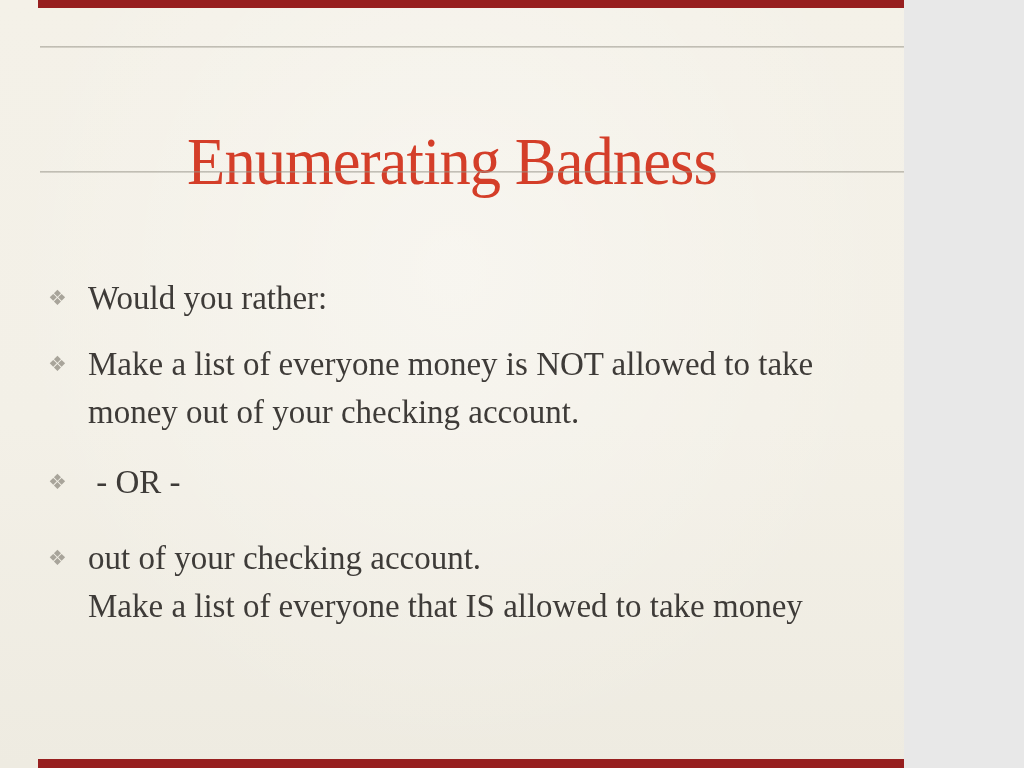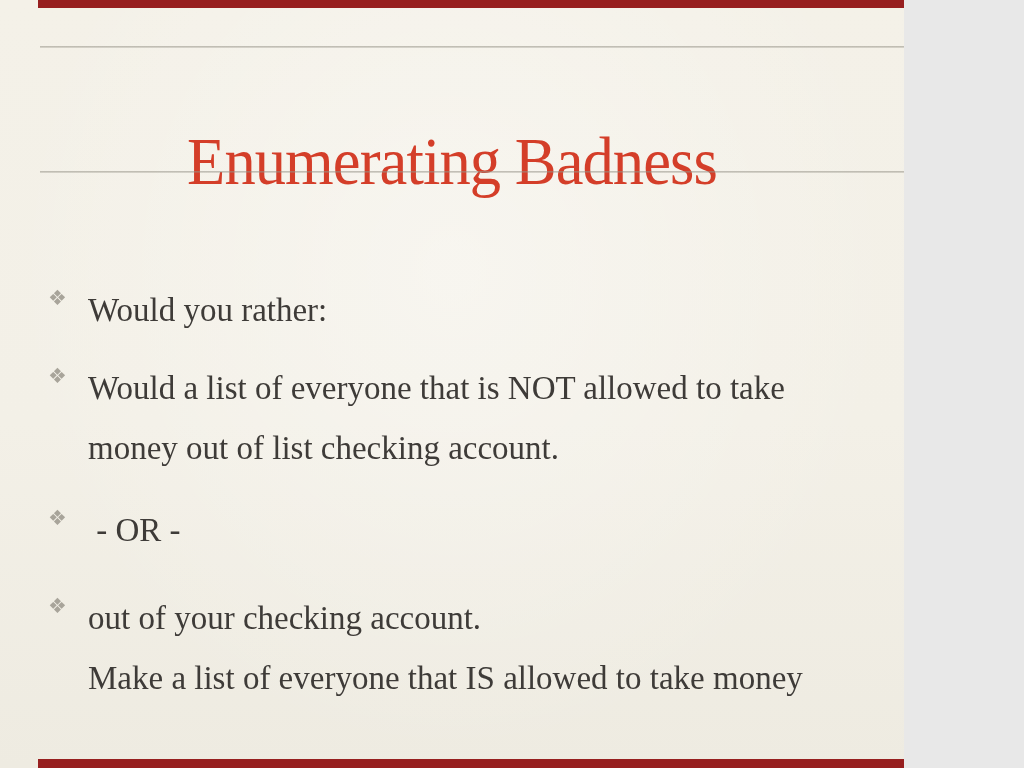--- a/index.html
+++ b/index.html
@@ -73,21 +73,20 @@
   }
   .btext{
     flex:1 1 auto;
     font-size:33px;
     line-height:48px;
     color:var(--body_text);
   }
   .line{
     display:block;
     white-space:pre;
-    margin-top:12px;
   }
 </style>
 </head>
 <body>
 
 <div class="slide">
 
   <div class="accent-bar top"></div>
   <div class="accent-bar bottom"></div>
 
@@ -102,22 +101,22 @@
     <li class="b0">
       <span class="marker">❖</span>
       <span class="btext">
         <span class="line">Would you rather:</span>
       </span>
     </li>
 
     <li class="b1">
       <span class="marker">❖</span>
       <span class="btext">
-        <span class="line">Would a list of everyone that is NOT allowed to take</span>
-        <span class="line">money out of list checking account.</span>
+        <span class="line">Make a list of everyone money is NOT allowed to take</span>
+        <span class="line">money out of your checking account.</span>
       </span>
     </li>
 
     <li class="b2">
       <span class="marker">❖</span>
       <span class="btext">
         <span class="line"> - OR -</span>
       </span>
     </li>
 

